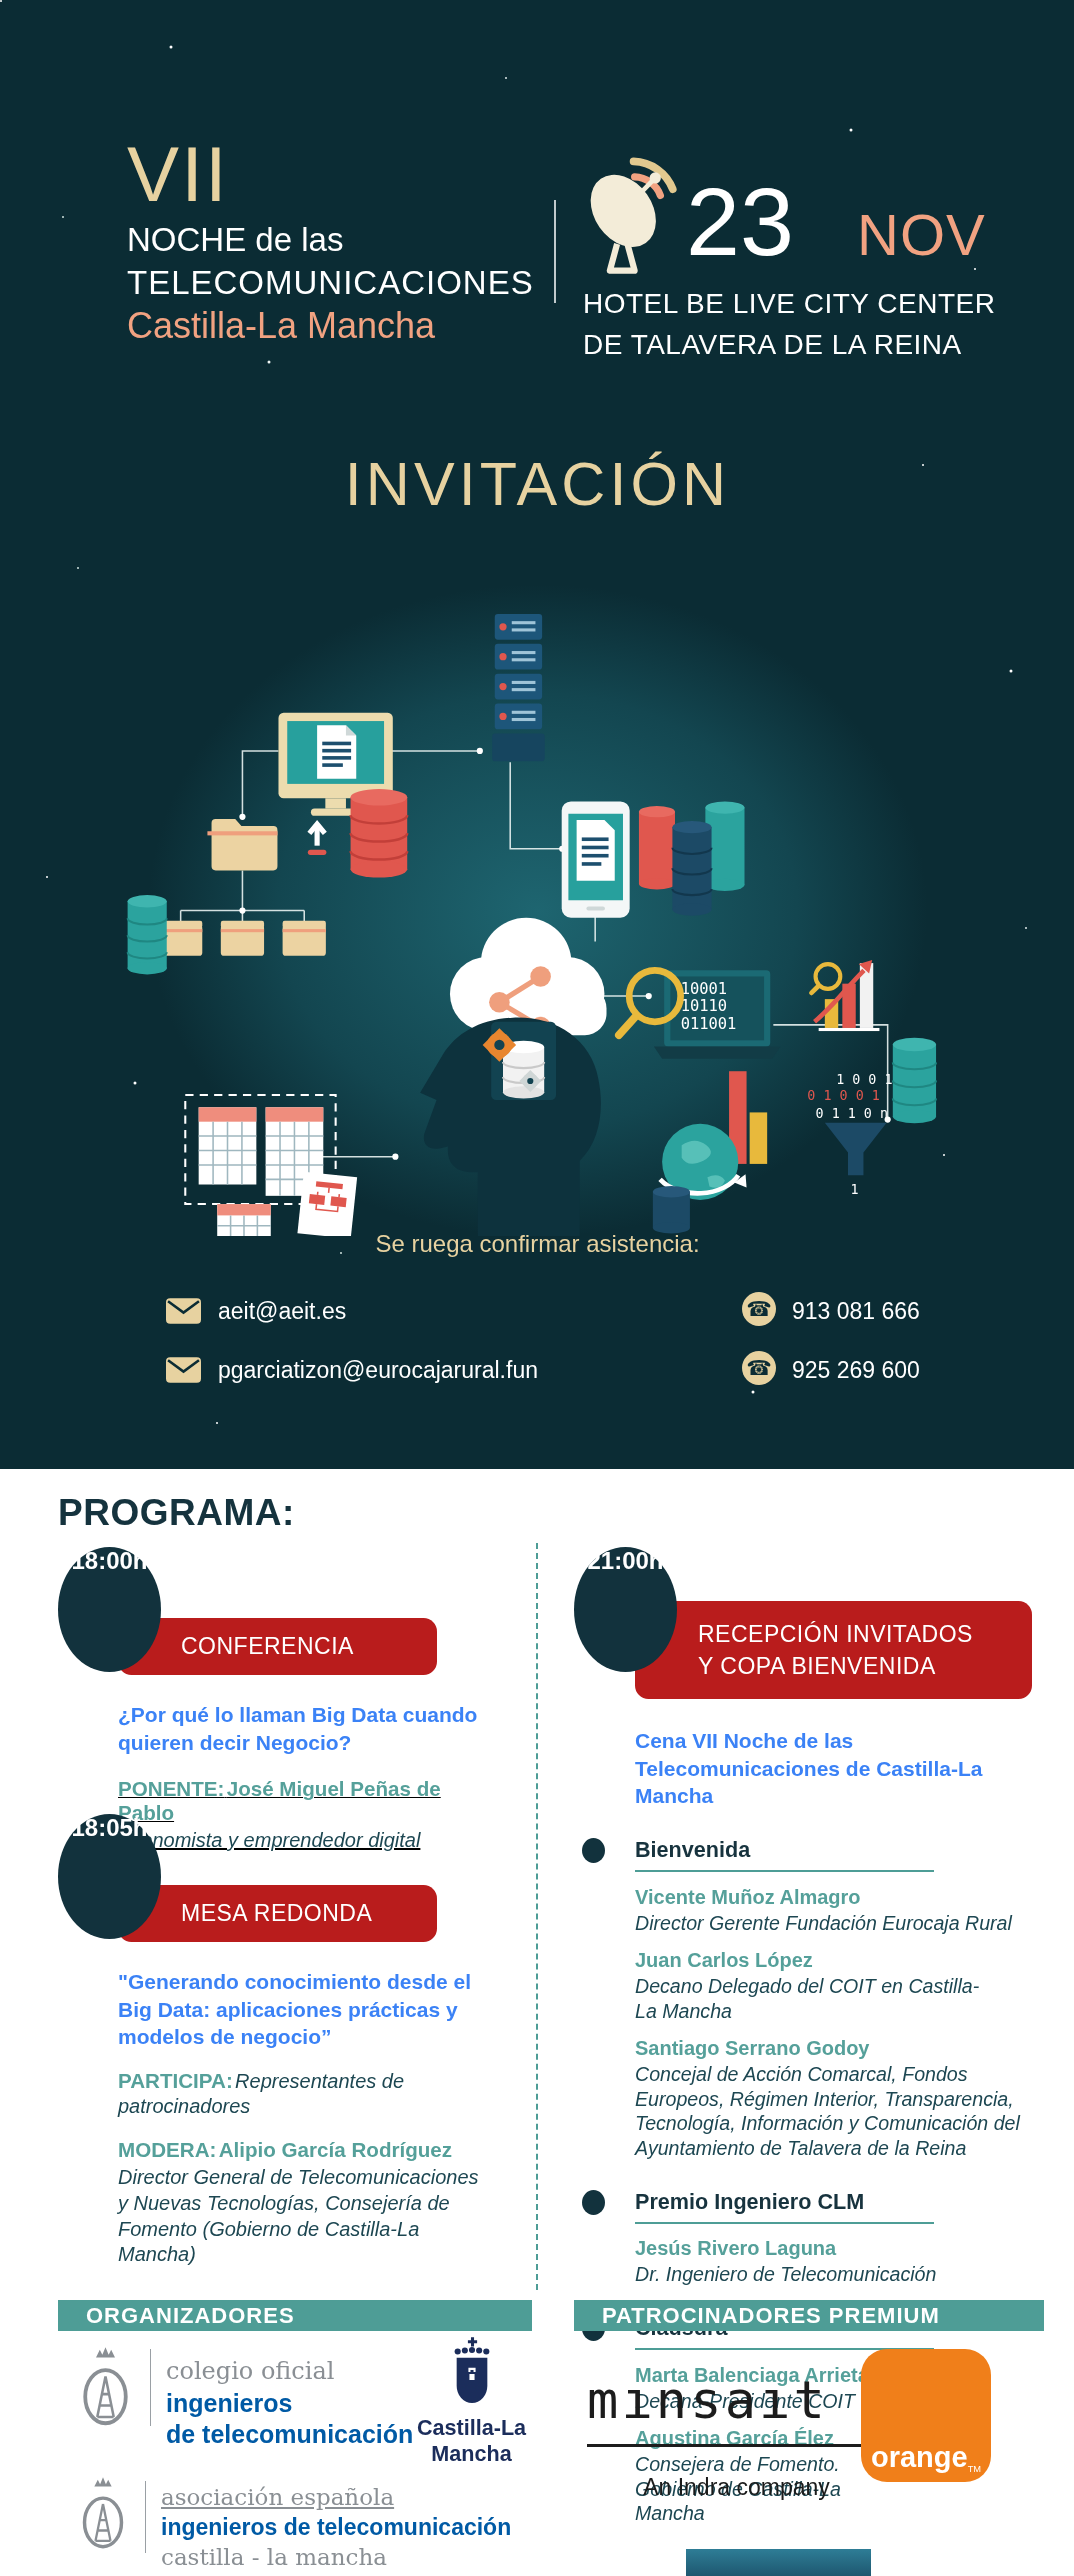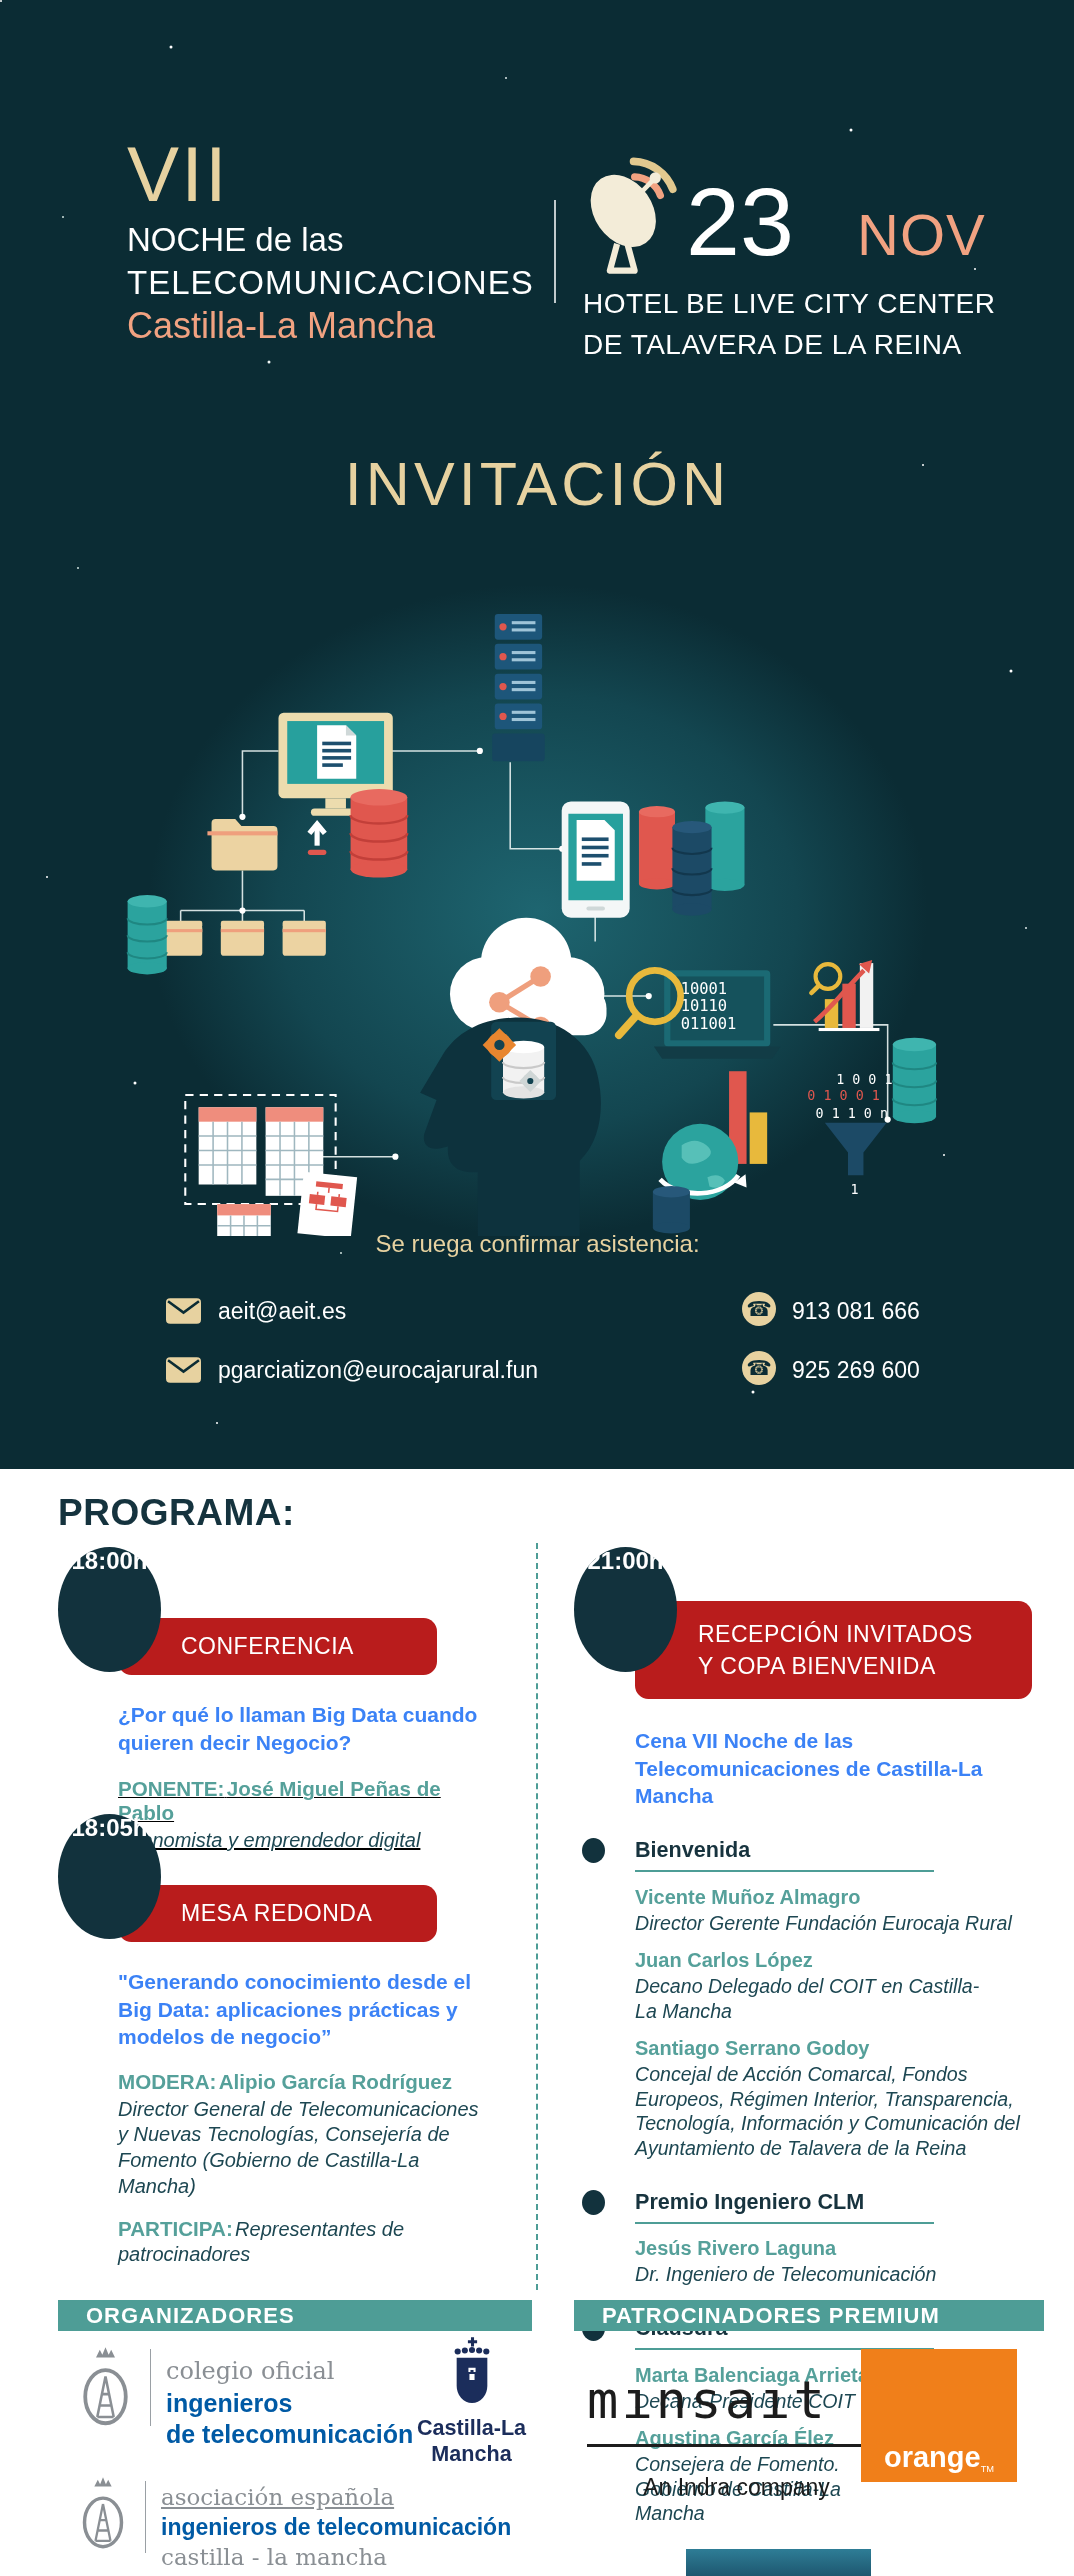--- a/index.html
+++ b/index.html
@@ -376,28 +376,28 @@
     </div>
 
     <div class="abs time-circle" style="left:58px; top:1814px;">
         <span>18:05h</span>
       </div>
     <div class="abs badge" style="left:118px; top:1885px; width:319px; height:57px;">
         <span>MESA REDONDA</span>
       </div>
     <div class="abs" style="left:118px; top:1968px; width:366px;">
       <div class="ev-title">"Generando conocimiento desde el Big Data: aplicaciones prácticas y modelos de negocio”</div>
+      <div style="margin-top:17.5px;">
+        <span class="role-label">PARTICIPA:</span>
+        <span class="role-desc" style="display:inline;">Representantes de patrocinadores</span>
+      </div>
       <div style="margin-top:18.5px;">
         <span class="role-label">MODERA:</span>
         <span class="role-name">Alipio García Rodríguez</span>
         <span class="role-desc" style="margin-top:3.1px;">Director General de Telecomunicaciones y Nuevas Tecnologías, Consejería de Fomento (Gobierno de Castilla-La Mancha)</span>
-      </div>
-      <div style="margin-top:17.5px;">
-        <span class="role-label">PARTICIPA:</span>
-        <span class="role-desc" style="display:inline;">Representantes de patrocinadores</span>
       </div>
     </div>
 
     <div class="abs time-circle" style="left:574px; top:1547px;">
         <span>21:00h</span>
       </div>
     <div class="abs badge" style="left:635px; top:1601px; width:397px; height:98px; line-height:1.4;">
       <span>RECEPCIÓN INVITADOS</span>
       <span>Y COPA BIENVENIDA</span>
     </div>
@@ -499,21 +499,21 @@
       <div class="blue-t" style="font-size:23px; margin-top:4.1px;">ingenieros de telecomunicación</div>
       <div class="gray-t" style="font-size:23px; margin-top:3.1px; font-family:'DejaVu Serif', serif;">castilla - la mancha</div>
     </div>
 
     <div class="abs" style="left:587px; top:2370px;">
       <div class="minsait">mınsaıt</div>
       <div class="minsait-rule" style="width:299px; margin-top:14.4px;"></div>
       <div class="minsait-tag" style="margin-top:27px; text-align:center; width:299px;">An Indra company</div>
     </div>
 
-    <div class="abs orange-box" style="left:861px; top:2349px; width:156px; height:133px;">
+    <div class="abs orange-box" style="left:861px; top:2349px; width:130px; height:133px;border-radius:26px;">
       <span class="orange-word">orange</span>
         <sup class="orange-tm">TM</sup>
     </div>
 
     <div class="abs telefonica-box" style="left:686px; top:2549px; width:185px; height:87px;">
       <span class="telefonica-word">Telefónica</span>
     </div>
 
     <div class="abs" style="left:324px; top:2960px;">
       

